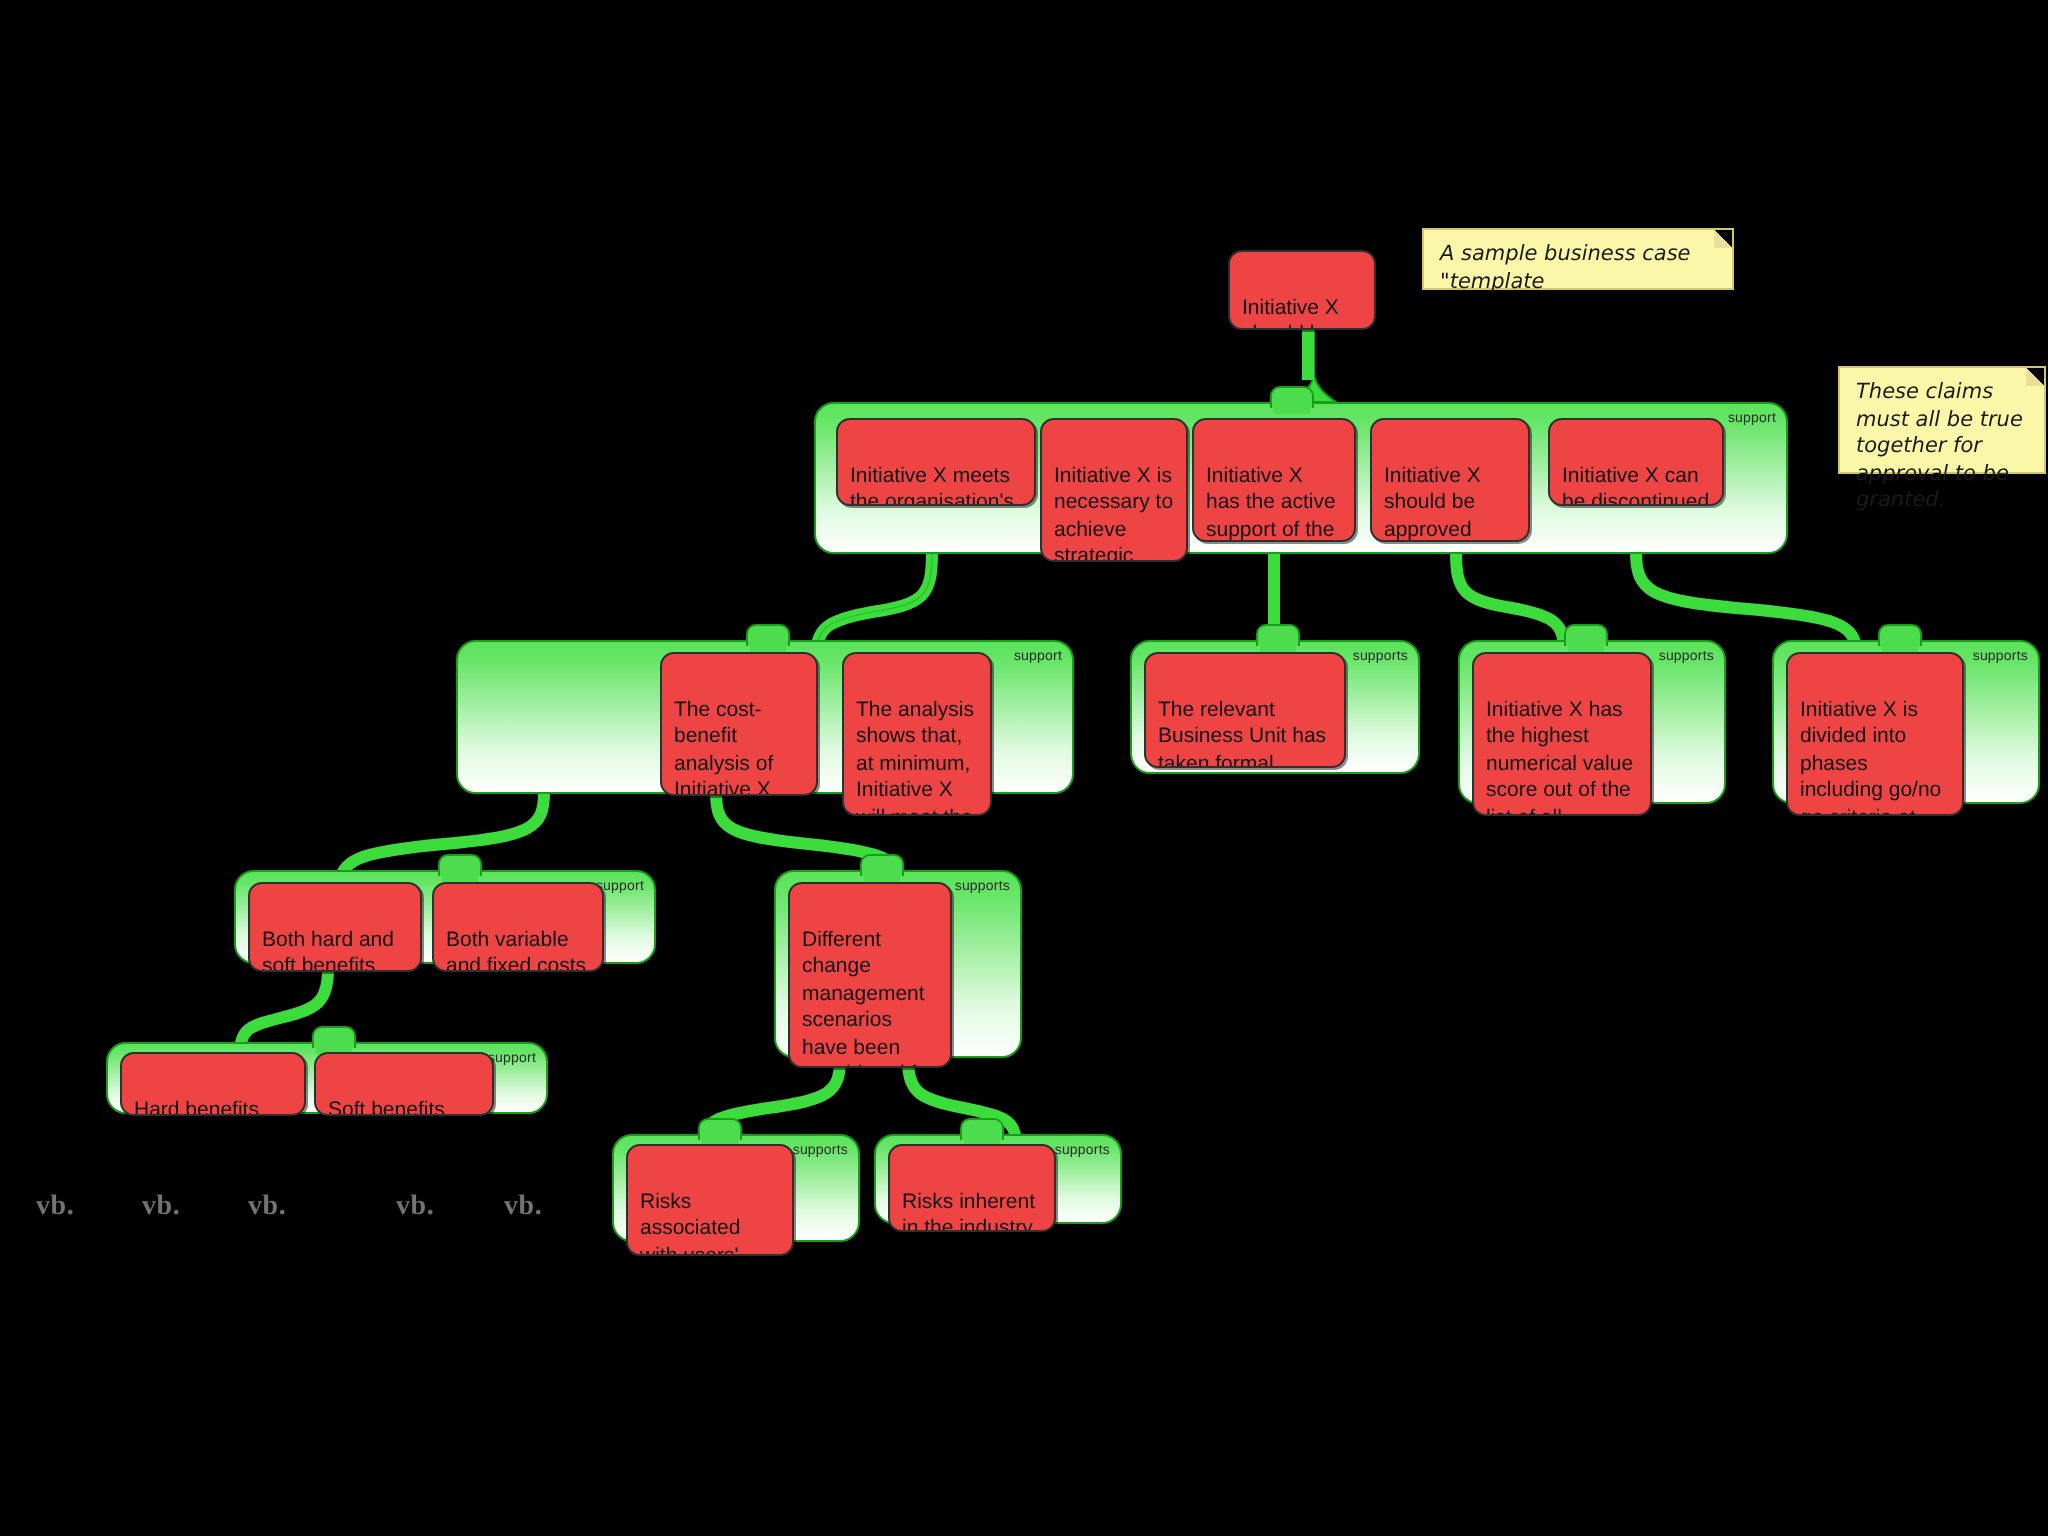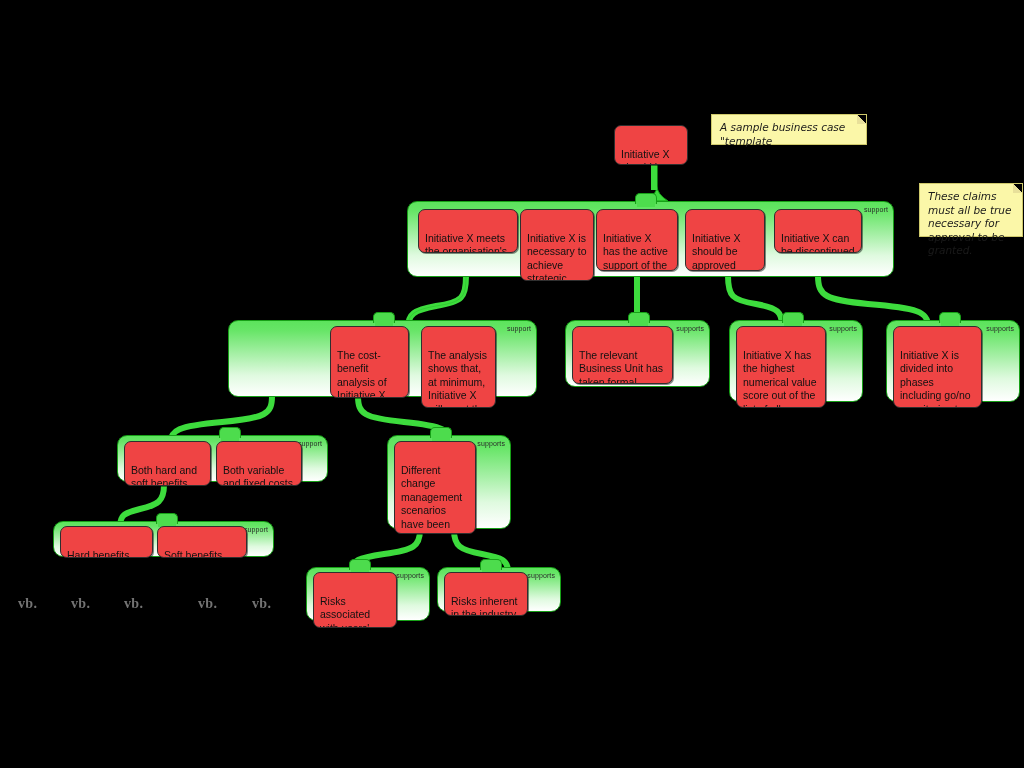--- a/index.html
+++ b/index.html
@@ -161,21 +161,21 @@
     <span>Initiative X should be approved.</span>
   </div>
 
   <div class="note" style="left:711px;top:114px;width:156px;height:31px;">
     <span class="fold"></span>
     <span>A sample business case "template</span>
   </div>
 
   <div class="note" style="left:919px;top:183px;width:104px;height:54px;">
     <span class="fold"></span>
-    <span>These claims must all be true necessary for approval to be granted.</span>
+    <span>These claims must all be true together for approval to be granted.</span>
   </div>
 
   <div class="group" style="left:407px;top:201px;width:487px;height:76px;">
     <div class="notch" style="left:227px;"></div>
     <div class="group-label">support</div>
     <div class="card" style="left:10px;top:7px;width:100px;height:44px;">
       <span>Initiative X meets the organisation's hurdle rate of return.</span>
     </div>
     <div class="card" style="left:112px;top:7px;width:74px;height:72px;">
       <span>Initiative X is necessary to achieve strategic corporate goals.</span>

